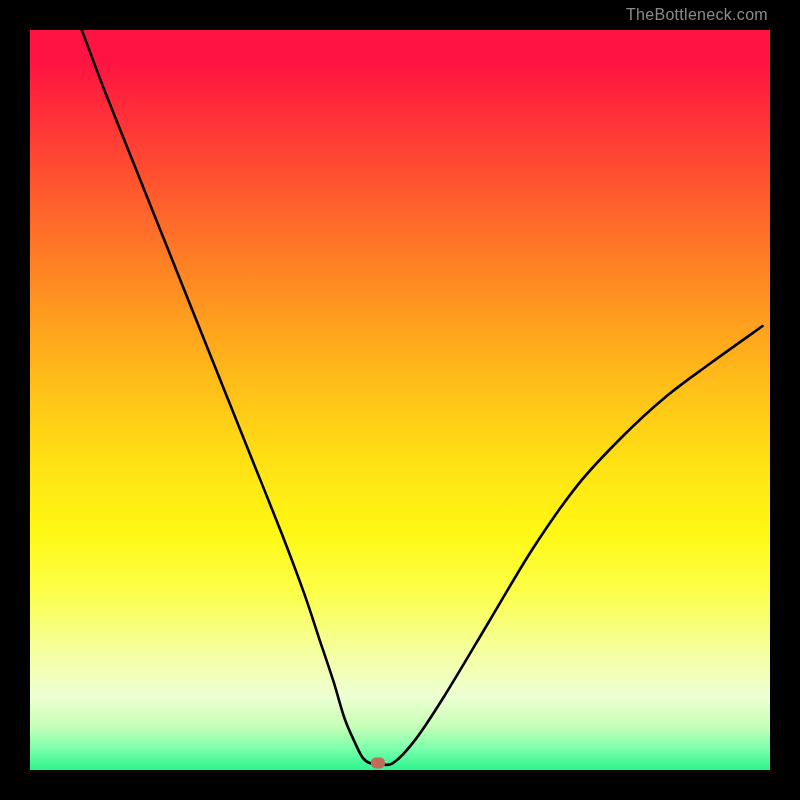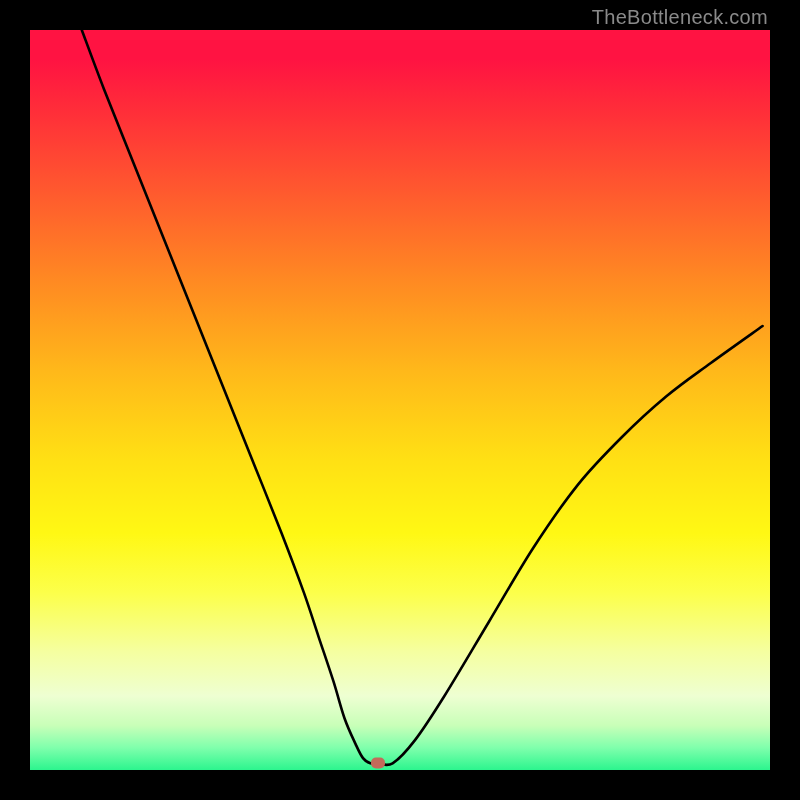--- a/index.html
+++ b/index.html
@@ -40,21 +40,21 @@
       #c8ffb8 94%,
       #7fffac 97%,
       #2cf58e 100%
     );
   }
   .watermark {
     position: absolute;
     top: 6px;
     right: 32px;
     color: #8a8a8a;
-    font-size: 20px;
+    font-size: 16px;
     letter-spacing: 0.3px;
     font-weight: 500;
     user-select: none;
   }
   svg.curve {
     position: absolute;
     left: 0;
     top: 0;
     width: 740px;
     height: 740px;

